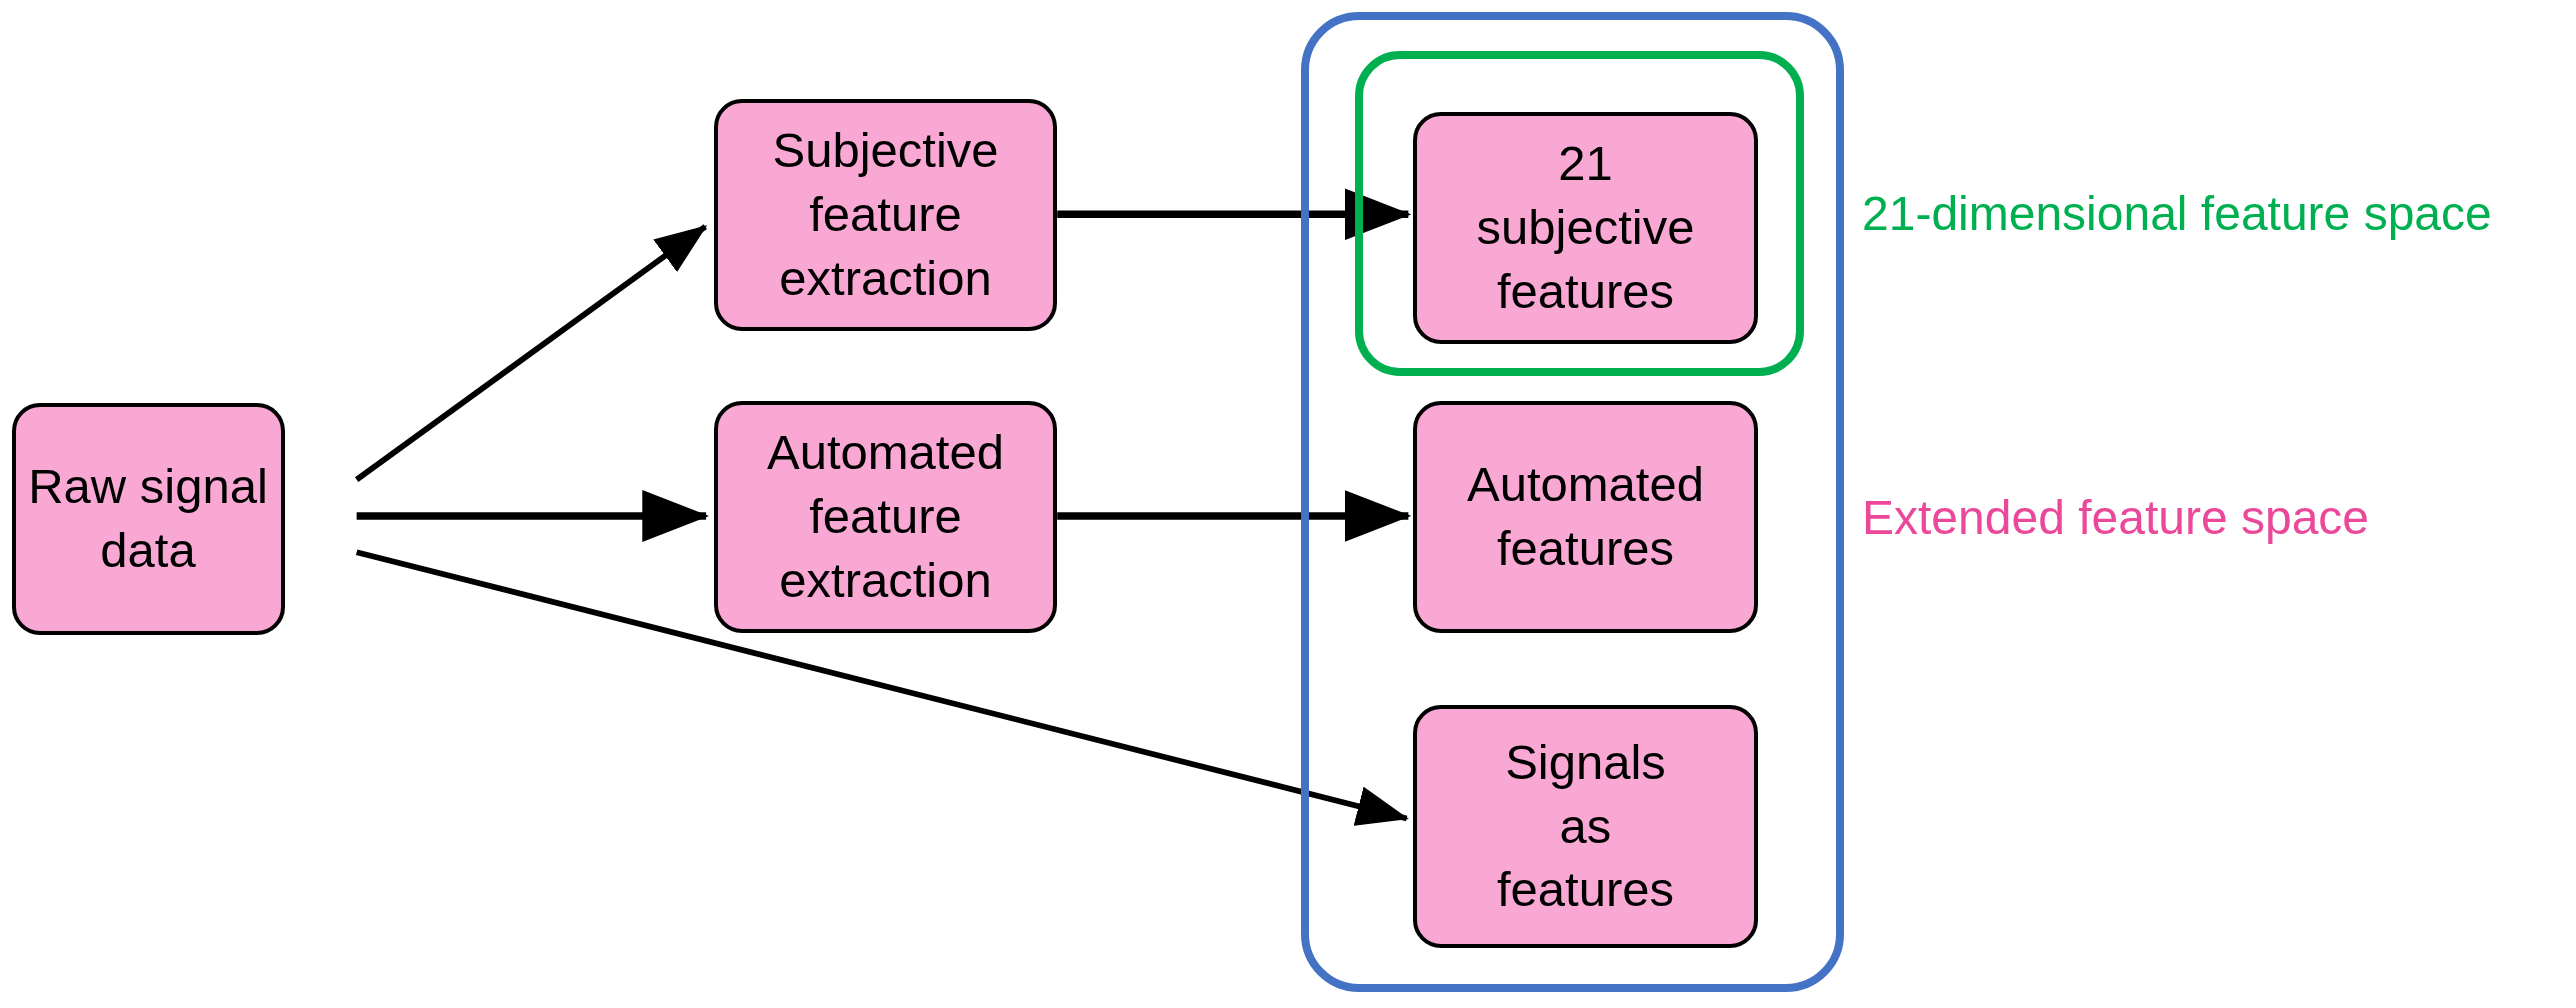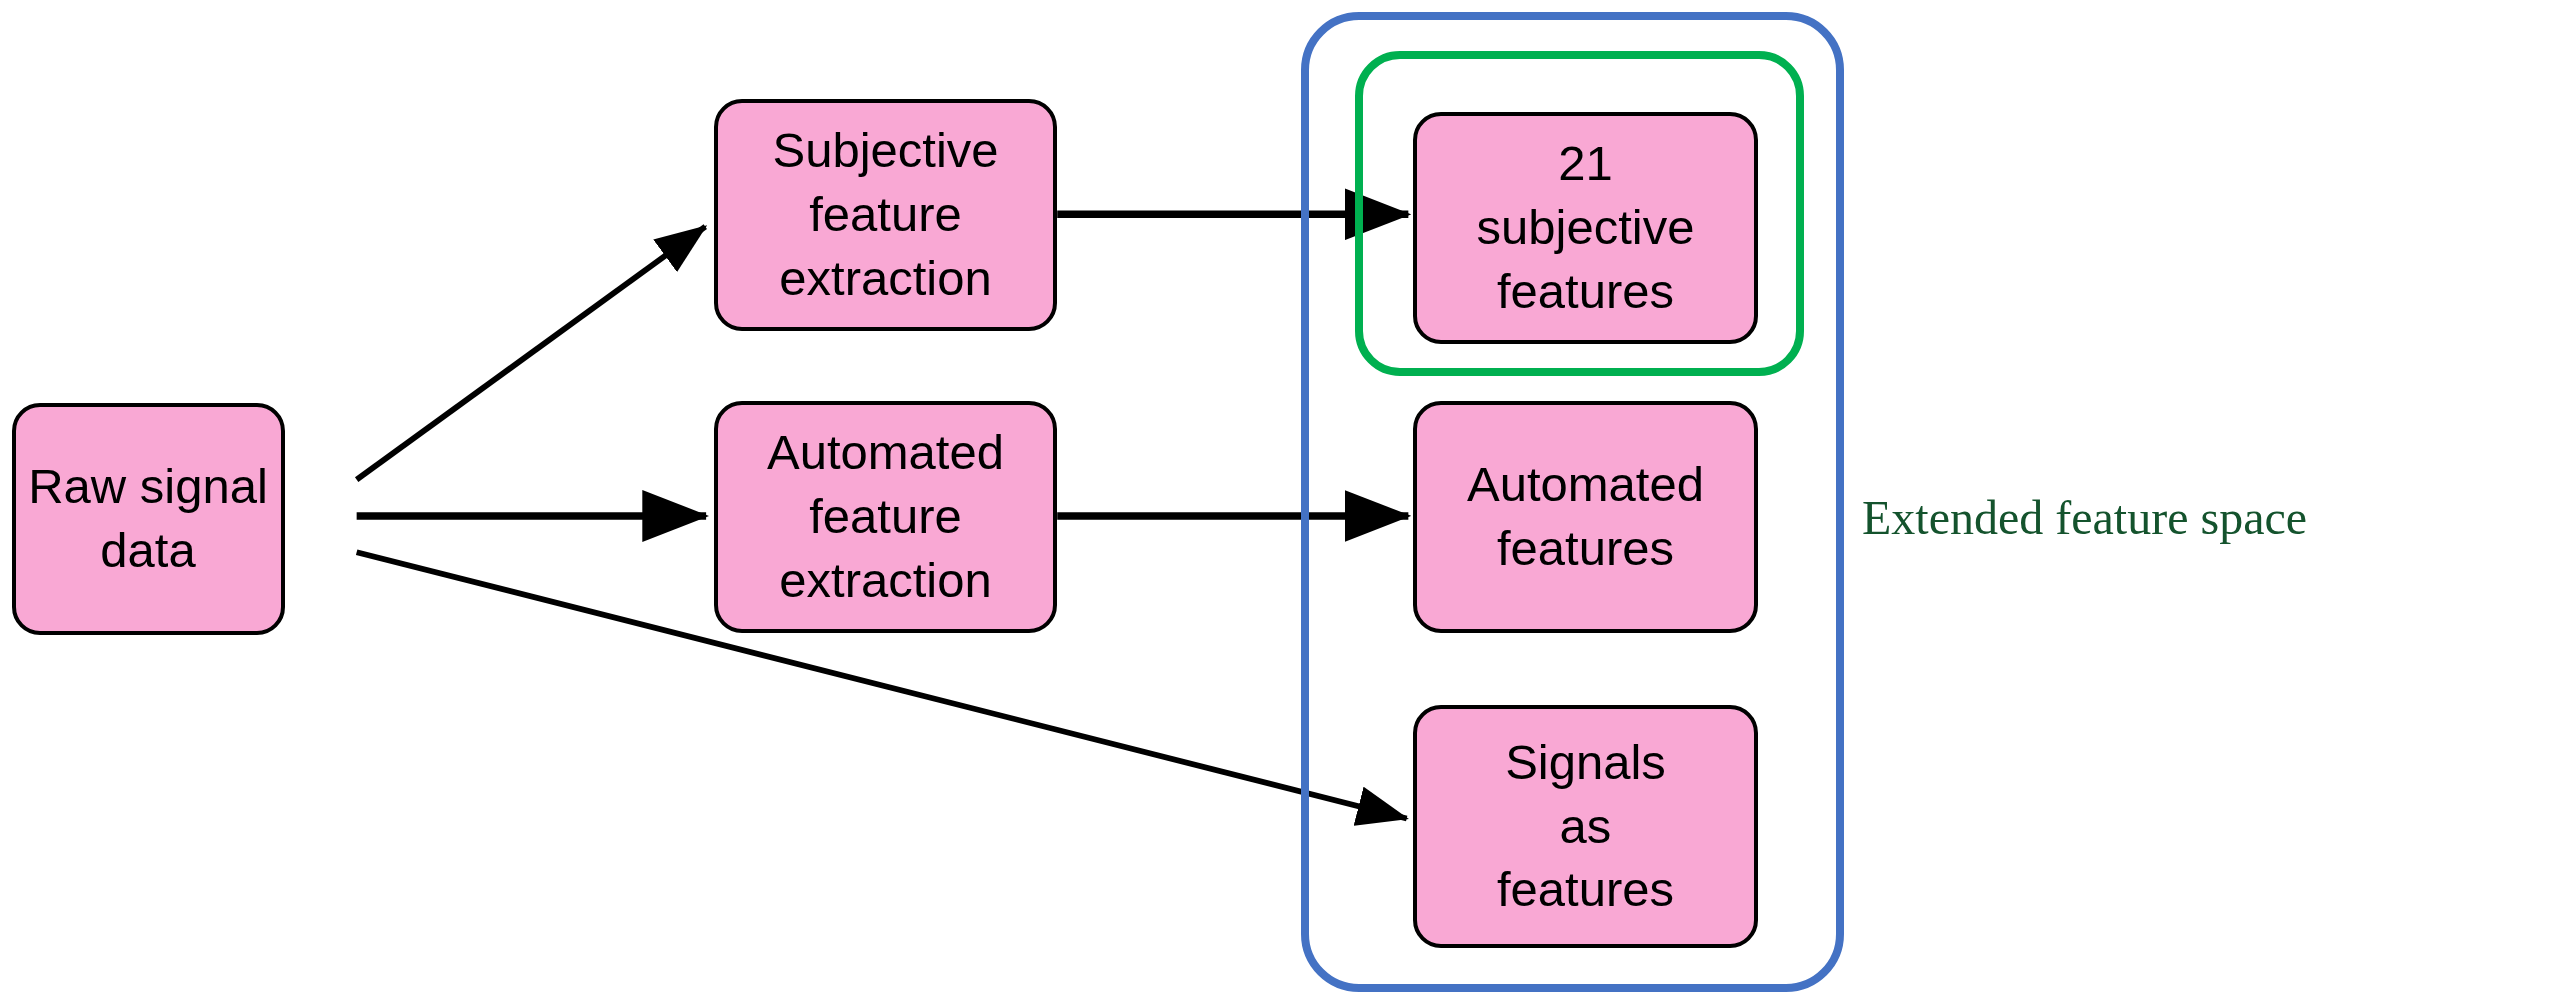--- a/index.html
+++ b/index.html
@@ -58,21 +58,21 @@
     display: block;
     white-space: nowrap;
   }
   .side-label {
     position: absolute;
     font-size: 48px;
     line-height: 1;
     white-space: nowrap;
   }
   .label-green { color: #00B050; }
-  .label-blue  { color: #14532d; font-family: Liberation Serif, serif; }
+  .label-blue  { color: #ec4899; }
 </style>
 </head>
 <body>
 
 <div id="canvas">
 
   <svg id="edges" viewBox="0 0 3124 1223" xmlns="http://www.w3.org/2000/svg">
     <defs>
       <marker id="arrowhead" markerWidth="9" markerHeight="7" refX="8.6" refY="3.5" orient="auto" markerUnits="strokeWidth">
         <polygon points="0 0, 9 3.5, 0 7" fill="#000000"></polygon>
@@ -121,17 +121,18 @@
     <span class="line">Automated</span>
     <span class="line">features</span>
   </div>
 
   <div class="node" style="left:1413px; top:705px; width:345px; height:243px;">
     <span class="line">Signals</span>
     <span class="line">as</span>
     <span class="line">features</span>
   </div>
 
+  <div class="side-label label-green" style="left:1862px; top:190px;">21-dimensional feature space</div>
 
   <div class="side-label label-blue" style="left:1862px; top:494px;">Extended feature space</div>
 
 </div>
 
 
 </body></html>

